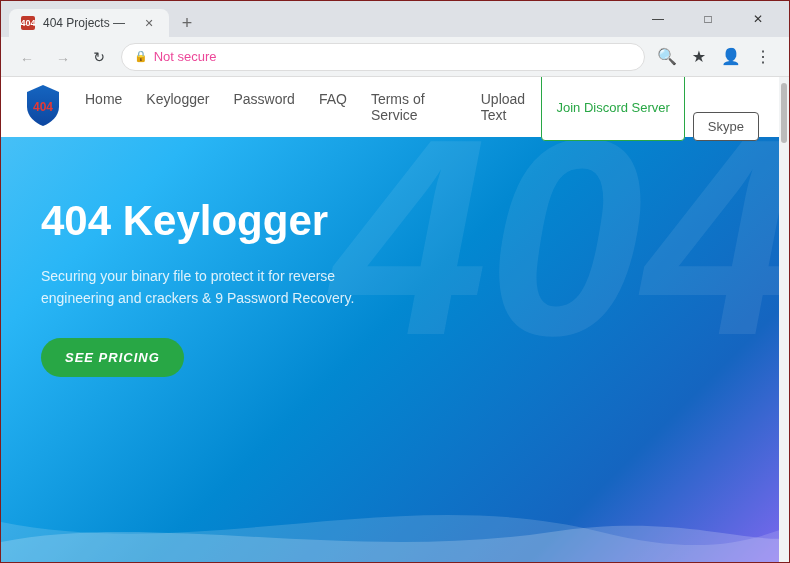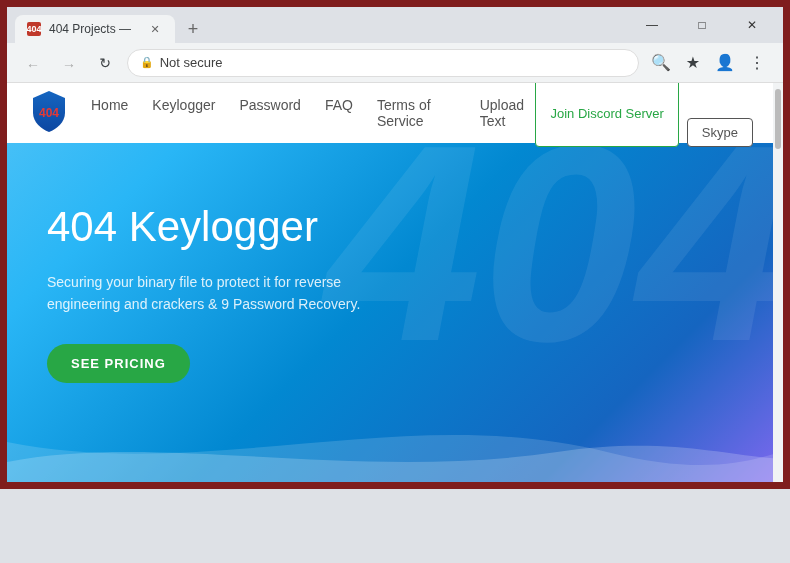--- a/index.html
+++ b/index.html
@@ -1,25 +1,25 @@
 <!DOCTYPE html>
 <html><head>
   <meta charset="utf-8">
   <style>
     * { margin: 0; padding: 0; box-sizing: border-box; }
     body { width: 790px; height: 563px; font-family: 'Segoe UI', Arial, sans-serif; background: #dee1e6; overflow: hidden; }
 
     
     .browser-window {
       width: 790px;
-      height: 489px;
+      height: 563px;
       background: #f1f3f4;
       display: flex;
       flex-direction: column;
-      border: 7px solid #7f1d1d;
+      border: 1px solid #7f1d1d;
     }
 
     
     .title-bar {
       height: 36px;
       background: #dee1e6;
       display: flex;
       align-items: center;
       padding: 0 8px;
       gap: 4px;
@@ -128,21 +128,21 @@
       font-size: 13px;
       color: #3c4043;
       gap: 6px;
     }
     .lock-icon {
       font-size: 11px;
       color: #666;
     }
     .address-text {
       font-size: 13px;
-      color: #404040;
+      color: #ec4899;
     }
     .toolbar-icons {
       display: flex;
       gap: 4px;
     }
     .toolbar-icon {
       width: 28px;
       height: 28px;
       border-radius: 50%;
       display: flex;
@@ -243,21 +243,21 @@
 
     
     .hero {
       padding: 60px 40px 40px;
       color: white;
       position: relative;
       z-index: 2;
     }
     .hero-title {
       font-size: 42px;
-      font-weight: 400;
+      font-weight: 700;
       margin-bottom: 16px;
       color: white;
     }
     .hero-subtitle {
       font-size: 14px;
       color: rgba(255,255,255,0.85);
       max-width: 360px;
       line-height: 1.6;
       margin-bottom: 28px;
       margin-top: 20px;
@@ -265,20 +265,21 @@
     .btn-pricing {
       background: #28a745;
       color: white;
       border: none;
       padding: 12px 24px;
       border-radius: 24px;
       font-size: 13px;
       font-weight: 600;
       letter-spacing: 1px;
       cursor: pointer;
+      font-style: italic;
     }
 
     
     .watermark {
       position: absolute;
       right: -20px;
       top: 20px;
       font-size: 280px;
       font-weight: 900;
       color: rgba(255,255,255,0.08);

